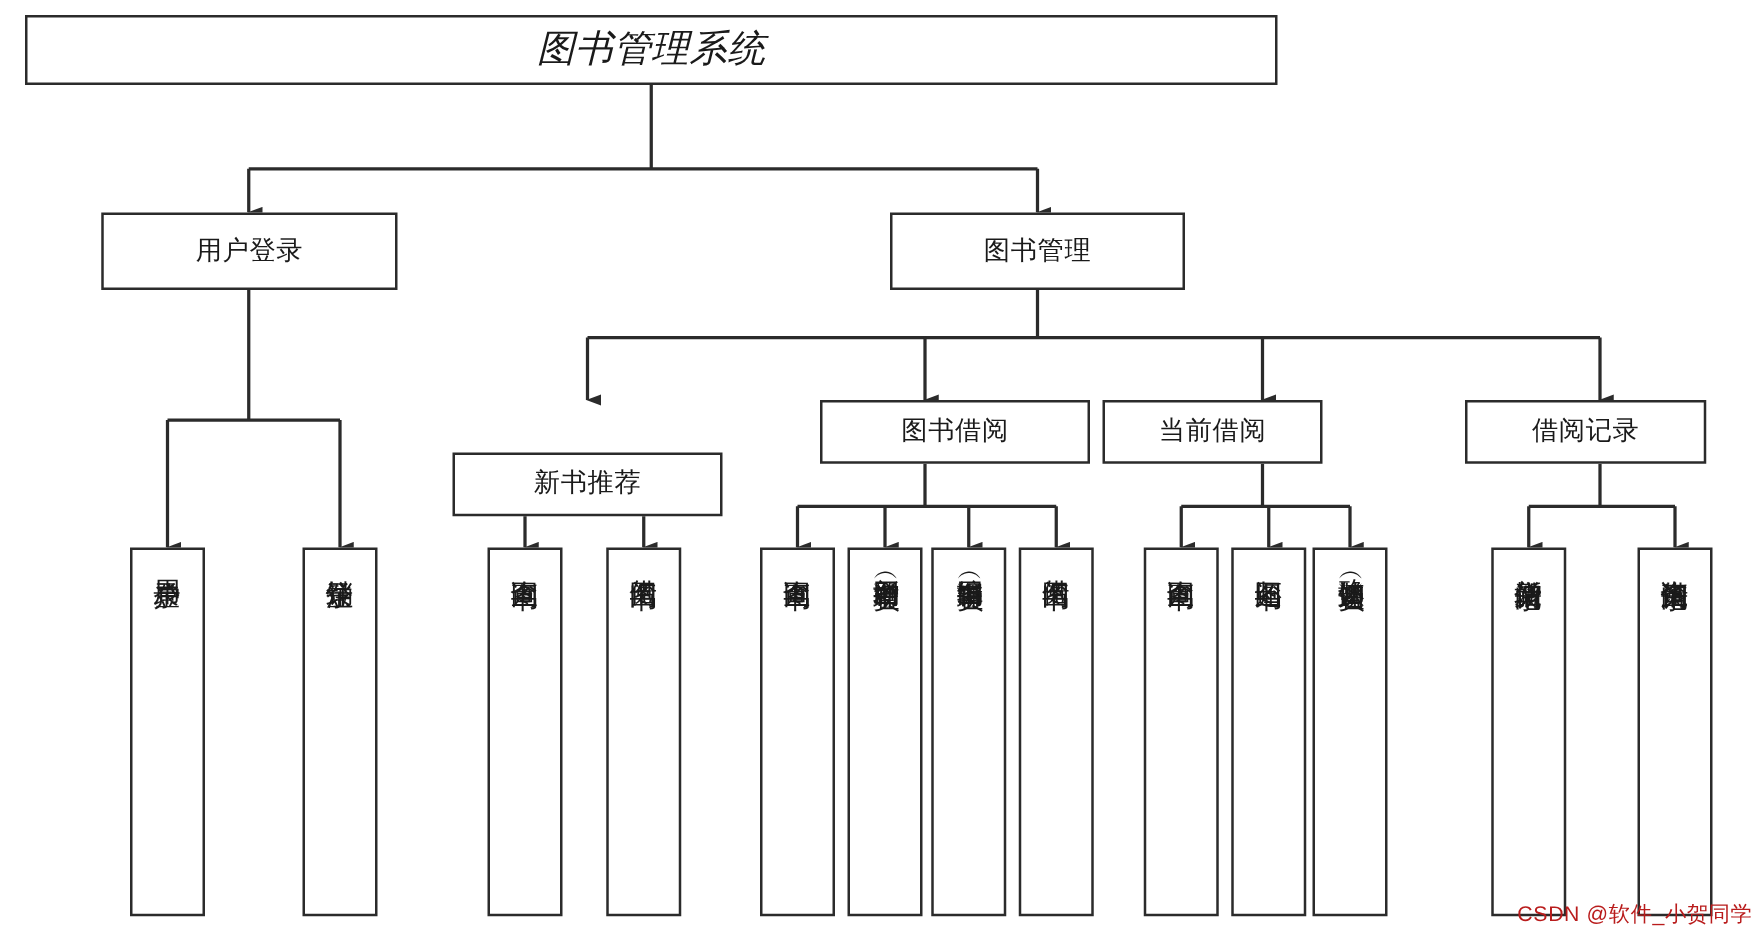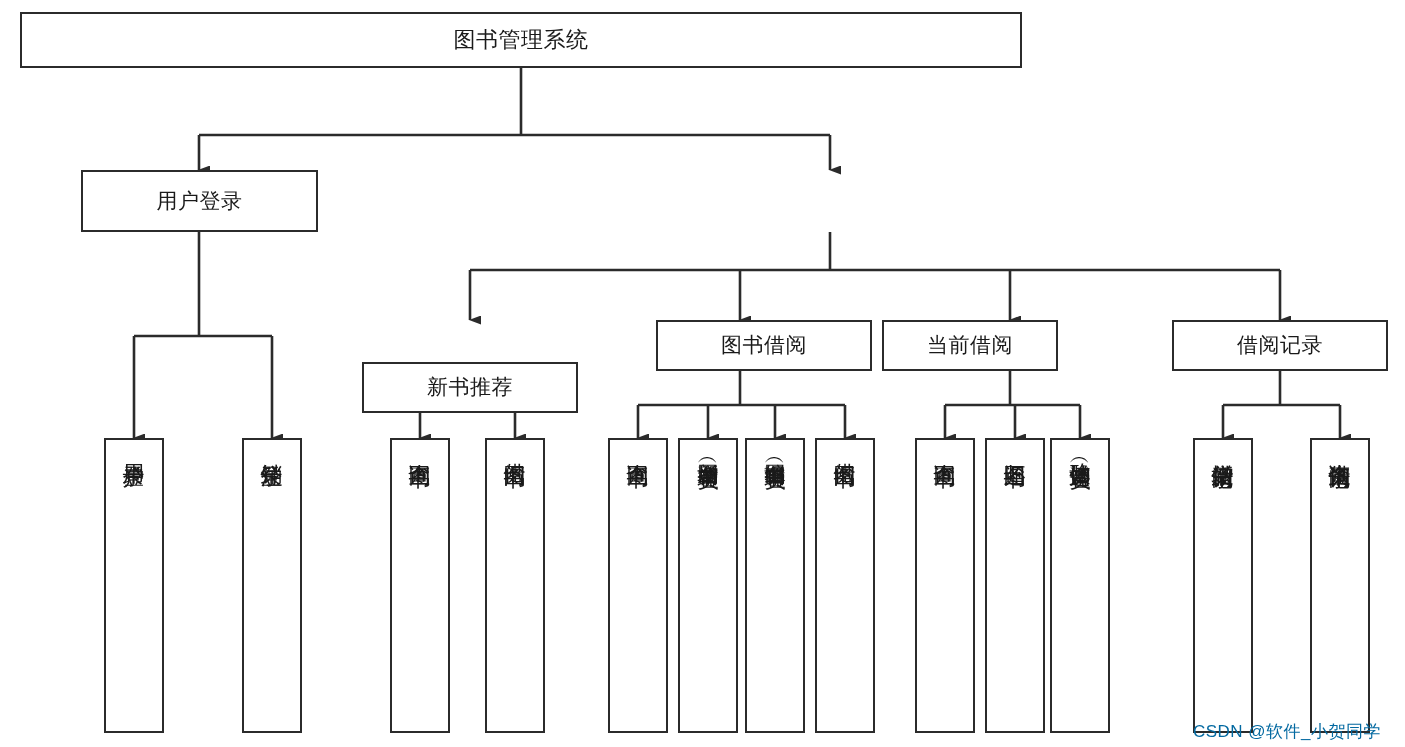--- a/index.html
+++ b/index.html
@@ -40,45 +40,46 @@
   .node .label {
     display: block;
     text-align: center;
     line-height: 1.18;
   }
   .node.horiz .label {
     font-size: 21px;
     letter-spacing: 0.5px;
   }
   .node.root .label {
-    font-size: 22px;
+    font-size: 30px;
     letter-spacing: 0.5px;
+    font-style: italic;
   }
   .node.vert {
     align-items: flex-start;
     padding-top: 6px;
   }
   .node.vert .label {
     writing-mode: vertical-rl;
     text-orientation: upright;
     font-size: 22px;
     line-height: 1.05;
     letter-spacing: 1px;
     white-space: nowrap;
     margin: 0 auto;
   }
   .node.vert.tall .label {
     font-size: 21px;
   }
   .watermark {
     position: absolute;
-    right: 24px;
+    right: 3px;
     bottom: 4px;
     font-size: 17px;
-    color: #0369a1;
+    color: #b91c1c;
     letter-spacing: 0.5px;
     white-space: nowrap;
   }
 </style>
 </head>
 <body>
 
 <div id="diagram-root">
 
   <svg class="connectors" viewBox="0 0 1405 747">
@@ -131,31 +132,34 @@
     </g>
   </svg>
 
   <div class="node root horiz" style="left:20px; top:12px; width:1002px; height:56px;">
     <span class="label">图书管理系统</span>
   </div>
 
   <div class="node horiz" style="left:81px; top:170px; width:237px; height:62px;">
     <span class="label">用户登录</span>
   </div>
+  <div class="node horiz" style="left:712px; top:170px; width:236px; height:62px;">
+    <span class="label">图书管理</span>
+  </div>
 
   <div class="node horiz" style="left:362px; top:320px; width:216px; height:51px;margin-top:42px;">
     <span class="label">新书推荐</span>
   </div>
   <div class="node horiz" style="left:656px; top:320px; width:216px; height:51px;">
     <span class="label">图书借阅</span>
   </div>
   <div class="node horiz" style="left:882px; top:320px; width:176px; height:51px;">
     <span class="label">当前借阅</span>
   </div>
-  <div class="node horiz" style="left:1172px; top:320px; width:216px; height:51px;">
+  <div class="node horiz" style="left:1172px; top:320px; width:193px; height:51px;">
     <span class="label">借阅记录</span>
   </div>
 
   <div class="node vert" style="left:104px; top:438px; width:60px; height:295px;">
     <span class="label">用户登录</span>
   </div>
   <div class="node vert" style="left:242px; top:438px; width:60px; height:295px;">
     <span class="label">注销登录</span>
   </div>
 

